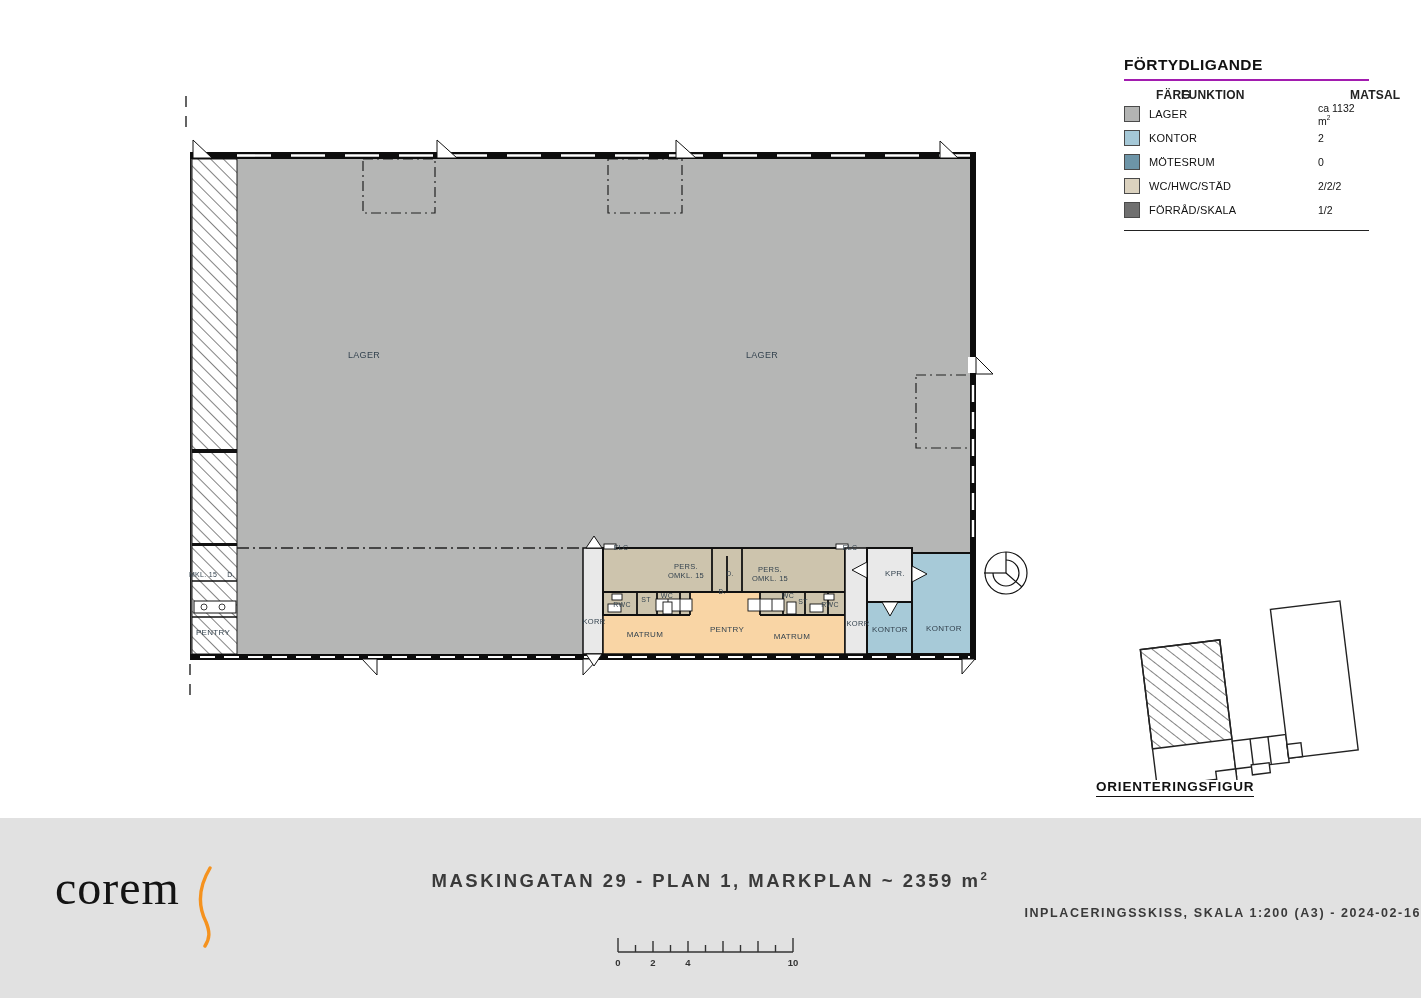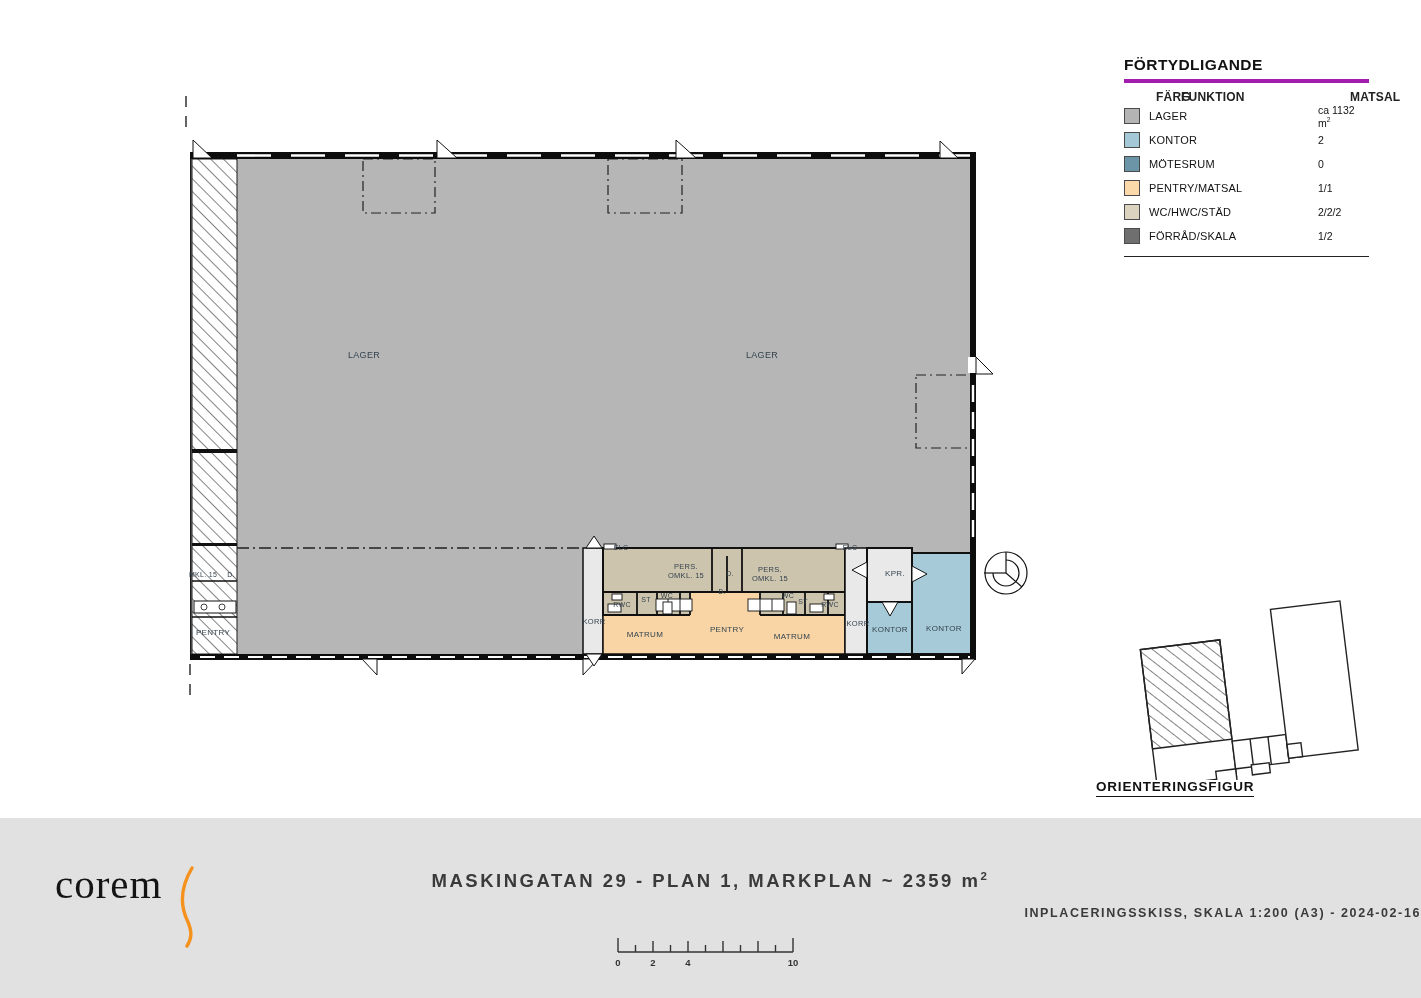--- a/index.html
+++ b/index.html
@@ -1,37 +1,37 @@
 <!DOCTYPE html>
 <html><head>
 <meta charset="utf-8">
 <style>
   html,body{margin:0;padding:0;background:#fff;}
   #page{position:relative;width:1421px;height:998px;background:#ffffff;overflow:hidden;
         font-family:"Liberation Sans",sans-serif;}
   
   #legend{position:absolute;left:1124px;top:56px;width:245px;}
   #legend .lg-title{font-size:15.5px;font-weight:700;letter-spacing:.4px;color:#111;
-        border-bottom:4px solid #a21caf;padding-bottom:5px;}
+        border-bottom:2px solid #a21caf;padding-bottom:5px;}
   #legend .lg-head{display:grid;grid-template-columns:25px 169px 1fr;margin-top:7px;
         font-size:12px;font-weight:700;color:#222;letter-spacing:.2px;margin-left:32px;}
   #legend .lg-rows{border-bottom:1px solid #222;padding-bottom:8px;}
   .lg-row{display:grid;grid-template-columns:25px 169px 1fr;align-items:center;height:24px;}
   .lg-swatch{width:16px;height:16px;border:1.5px solid #4a4a4a;box-sizing:border-box;}
   .lg-label{font-size:11px;color:#111;letter-spacing:.2px;}
   .lg-antal{font-size:10.5px;color:#111;}
   sup{font-size:.62em;}
   
   #orientation{position:absolute;left:1118px;top:600px;}
   #orientation-label{position:absolute;left:1096px;top:779px;font-size:13.5px;font-weight:700;
         letter-spacing:.8px;color:#111;border-bottom:1.5px solid #111;padding-bottom:2px;}
   
   #footer{position:absolute;left:0;top:818px;width:1421px;height:180px;background:#e1e1e1;}
   #logo{position:absolute;left:55px;top:48px;display:flex;align-items:flex-start;}
-  #logo-text{font-family:"Liberation Serif",serif;font-size:41px;line-height:.9;color:#141414;
+  #logo-text{font-family:"Liberation Serif",serif;font-size:48px;line-height:.9;color:#141414;
         letter-spacing:1px;}
   #footer-title{position:absolute;left:0;top:52px;width:100%;text-align:center;
         font-size:18.5px;font-weight:700;letter-spacing:2.5px;color:#3a3a3a;}
   #footer-subtitle{position:absolute;left:0;top:88px;width:100%;text-align:right;
         font-size:12.5px;font-weight:700;letter-spacing:1.6px;color:#3a3a3a;}
   #scalebar{position:absolute;left:50%;top:118px;transform:translateX(-50%);}
   
   #floorplan{position:absolute;left:0;top:0;}
   .plan-label{fill:#34434f;font-family:"Liberation Sans",sans-serif;letter-spacing:.3px;}
 </style>
@@ -200,25 +200,20 @@
         </div>
         <div class="lg-row">
           <div class="lg-swatch" style="background: rgb(165, 200, 215);"></div>
           <span class="lg-label">KONTOR</span>
           <span class="lg-antal">2</span>
         </div>
         <div class="lg-row">
           <div class="lg-swatch" style="background: rgb(109, 149, 168);"></div>
           <span class="lg-label">MÖTESRUM</span>
           <span class="lg-antal">0</span>
-        </div>
-        <div class="lg-row">
-          <div class="lg-swatch" style="background: rgb(252, 217, 169);"></div>
-          <span class="lg-label">PENTRY/MATSAL</span>
-          <span class="lg-antal">1/1</span>
         </div>
         <div class="lg-row">
           <div class="lg-swatch" style="background: rgb(219, 210, 191);"></div>
           <span class="lg-label">WC/HWC/STÄD</span>
           <span class="lg-antal">2/2/2</span>
         </div>
         <div class="lg-row">
           <div class="lg-swatch" style="background: rgb(111, 111, 111);"></div>
           <span class="lg-label">FÖRRÅD/SKALA</span>
           <span class="lg-antal">1/2</span>

